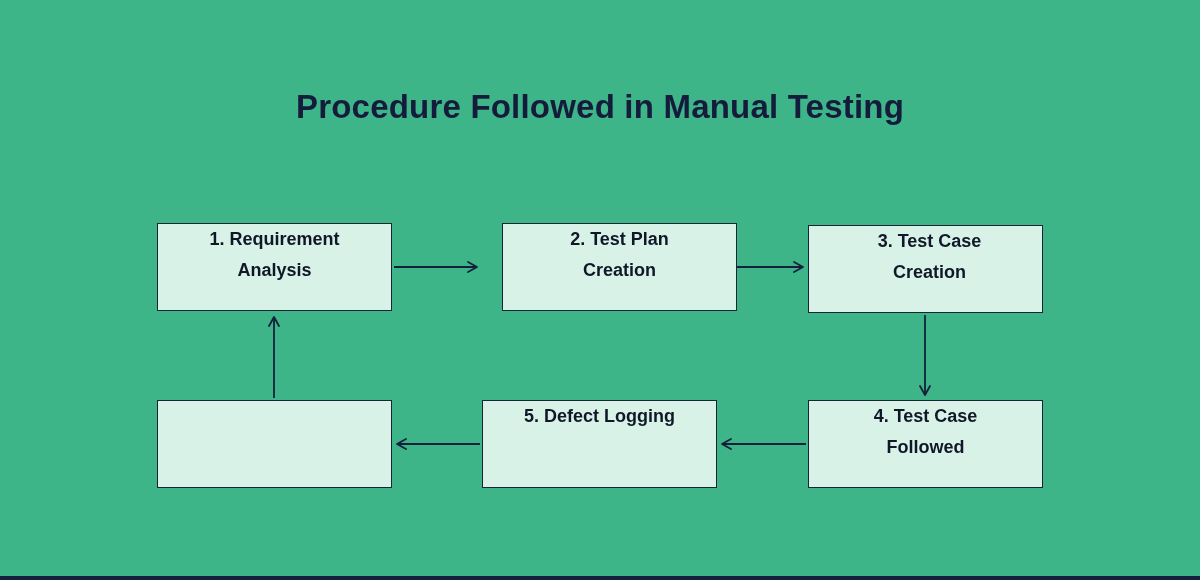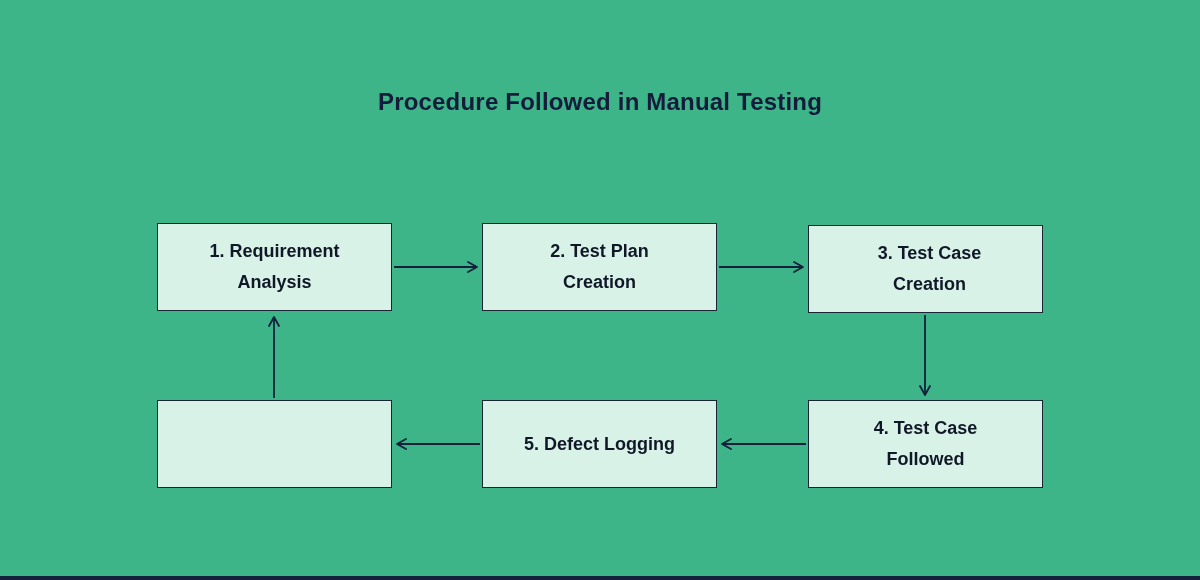--- a/index.html
+++ b/index.html
@@ -11,21 +11,21 @@
     background: var(--background, #3eb489);
     font-family: "Liberation Sans", "DejaVu Sans", sans-serif;
   }
   .title {
     position: absolute;
     top: 88px;
     left: 0;
     width: 1200px;
     margin: 0;
     text-align: center;
-    font-size: 24px;
+    font-size: 33px;
     font-weight: 700;
     letter-spacing: 0.2px;
     color: var(--title-color, #151c3b);
   }
   .arrows {
     position: absolute;
     top: 0;
     left: 0;
     width: 1200px;
     height: 580px;
@@ -38,29 +38,28 @@
   .box {
     position: absolute;
     width: 235px;
     height: 88px;
     box-sizing: border-box;
     background: var(--box-fill, #d9f2e7);
     border: 1px solid var(--box-border, #1b2433);
     display: flex;
     flex-direction: column;
     align-items: center;
-    justify-content: center;
     text-align: center;
     font-size: 18px;
     font-weight: 600;
     line-height: 1.72;
     color: var(--text-color, #101828);
   }
   .b1 { left: 157px; top: 223px; }
-  .b2 { left: 482px; top: 223px; }
+  .b2 { left: 502px; top: 223px; }
   .b3 { left: 808px; top: 225px; padding-left: 8px; }
   .b4 { left: 808px; top: 400px; }
   .b5 { left: 482px; top: 400px; }
   .b6 { left: 157px; top: 400px; }
   .bottom-edge {
     position: absolute;
     left: 0;
     bottom: 0;
     width: 1200px;
     height: 4px;

